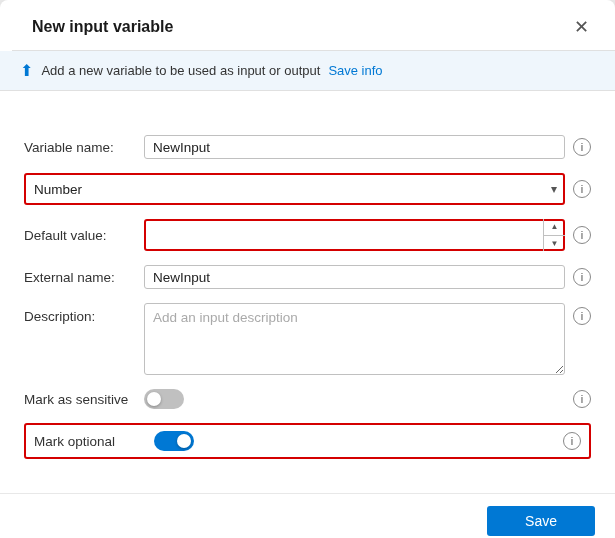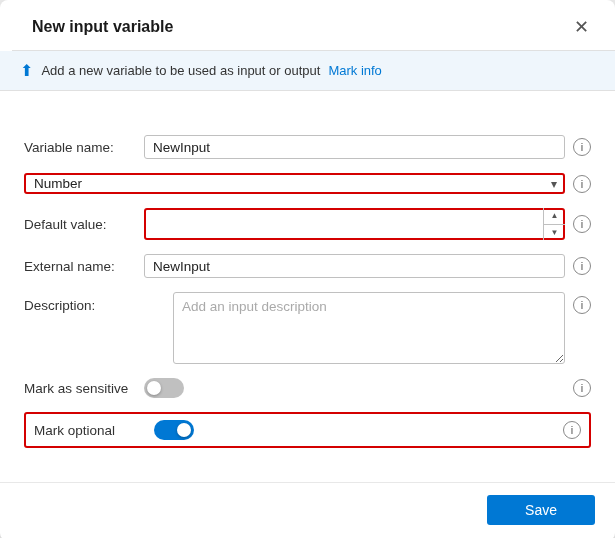--- a/index.html
+++ b/index.html
@@ -100,21 +100,21 @@
       outline: none;
     }
     .form-select-wrap {
       flex: 1;
       position: relative;
       display: flex;
       align-items: center;
     }
     .form-select {
       width: 100%;
-      height: 21px;
+      height: 32px;
       border: 2px solid #d40000;
       border-radius: 3px;
       padding: 0 30px 0 8px;
       font-size: 13.5px;
       color: #222;
       background: #fff;
       appearance: none;
       outline: none;
       cursor: pointer;
     }
@@ -185,21 +185,21 @@
       border-radius: 3px;
       padding: 6px 8px;
       font-size: 13.5px;
       color: #222;
       background: #fff;
       resize: vertical;
       outline: none;
       font-family: inherit;
     }
     .form-textarea::placeholder { color: #aaa; }
-    .form-row.align-top { align-items: flex-start; gap: 29px; }
+    .form-row.align-top { align-items: flex-start; }
     .form-row.align-top .form-label { padding-top: 6px; }
     
     .toggle-wrap {
       display: flex;
       align-items: center;
     }
     .toggle {
       position: relative;
       width: 40px;
       height: 20px;
@@ -273,21 +273,21 @@
 <div class="dialog">
 
   <div class="dialog-header">
     <span class="dialog-title">New input variable</span>
     <button class="close-btn">✕</button>
   </div>
 
   <div class="info-banner">
     <span class="info-banner-icon">⬆</span>
     <span>Add a new variable to be used as input or output</span>
-    <a href="#">Mark info</a>
+    <a href="#">Save info</a>
   </div>
 
   <div class="dialog-body">
 
     <div class="form-row">
       <label class="form-label">Variable name:</label>
       <div class="form-control-wrap">
         <input class="form-input" type="text" value="NewInput" style="">
         <div class="info-icon">i</div>
       </div>

